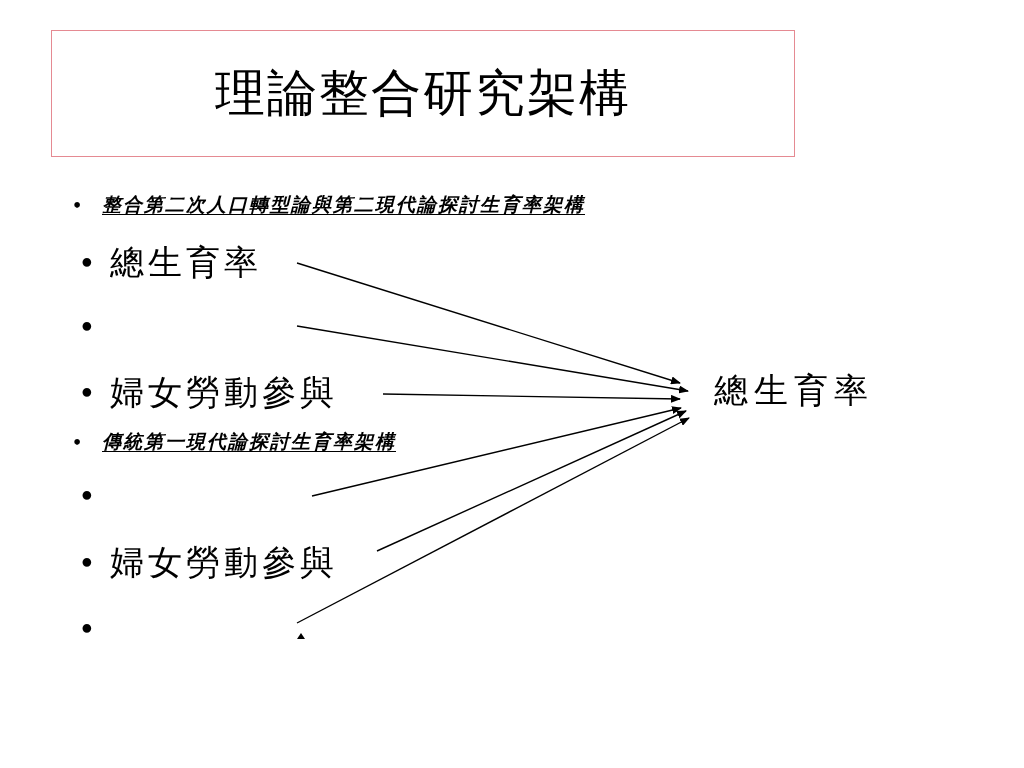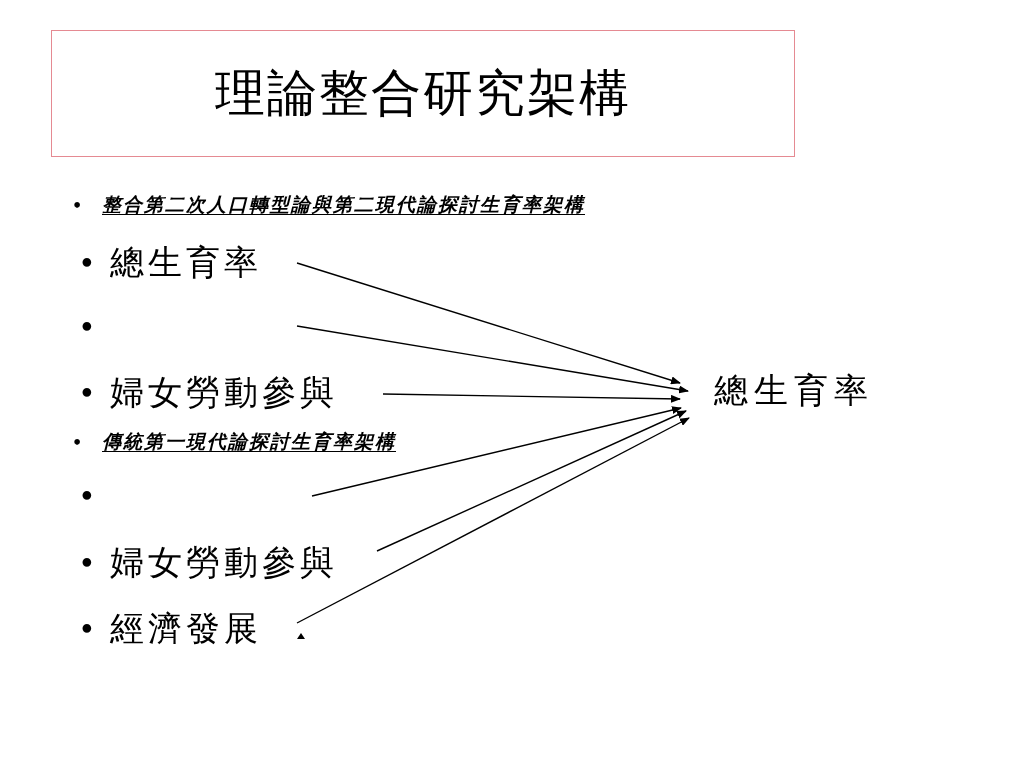--- a/index.html
+++ b/index.html
@@ -123,21 +123,20 @@
 
 <div class="item" style="top:474px;">
   <span class="bullet">•</span>
 </div>
 <div class="item" style="top:541px;">
   <span class="bullet">•</span>
   <span>婦女勞動參與</span>
 </div>
 <div class="item" style="top:607px;">
   <span class="bullet">•</span>
-  <span>經濟發展</span>
 </div>
 
 <div class="stray-marker"></div>
 
 <div class="target">總生育率</div>
 
 <svg class="arrows" viewBox="0 0 1024 768">
   <defs>
     <marker id="ah" markerWidth="10" markerHeight="8" refX="9" refY="4" orient="auto" markerUnits="userSpaceOnUse">
       <path d="M0,0 L10,4 L0,8 Z" fill="#000"></path>

